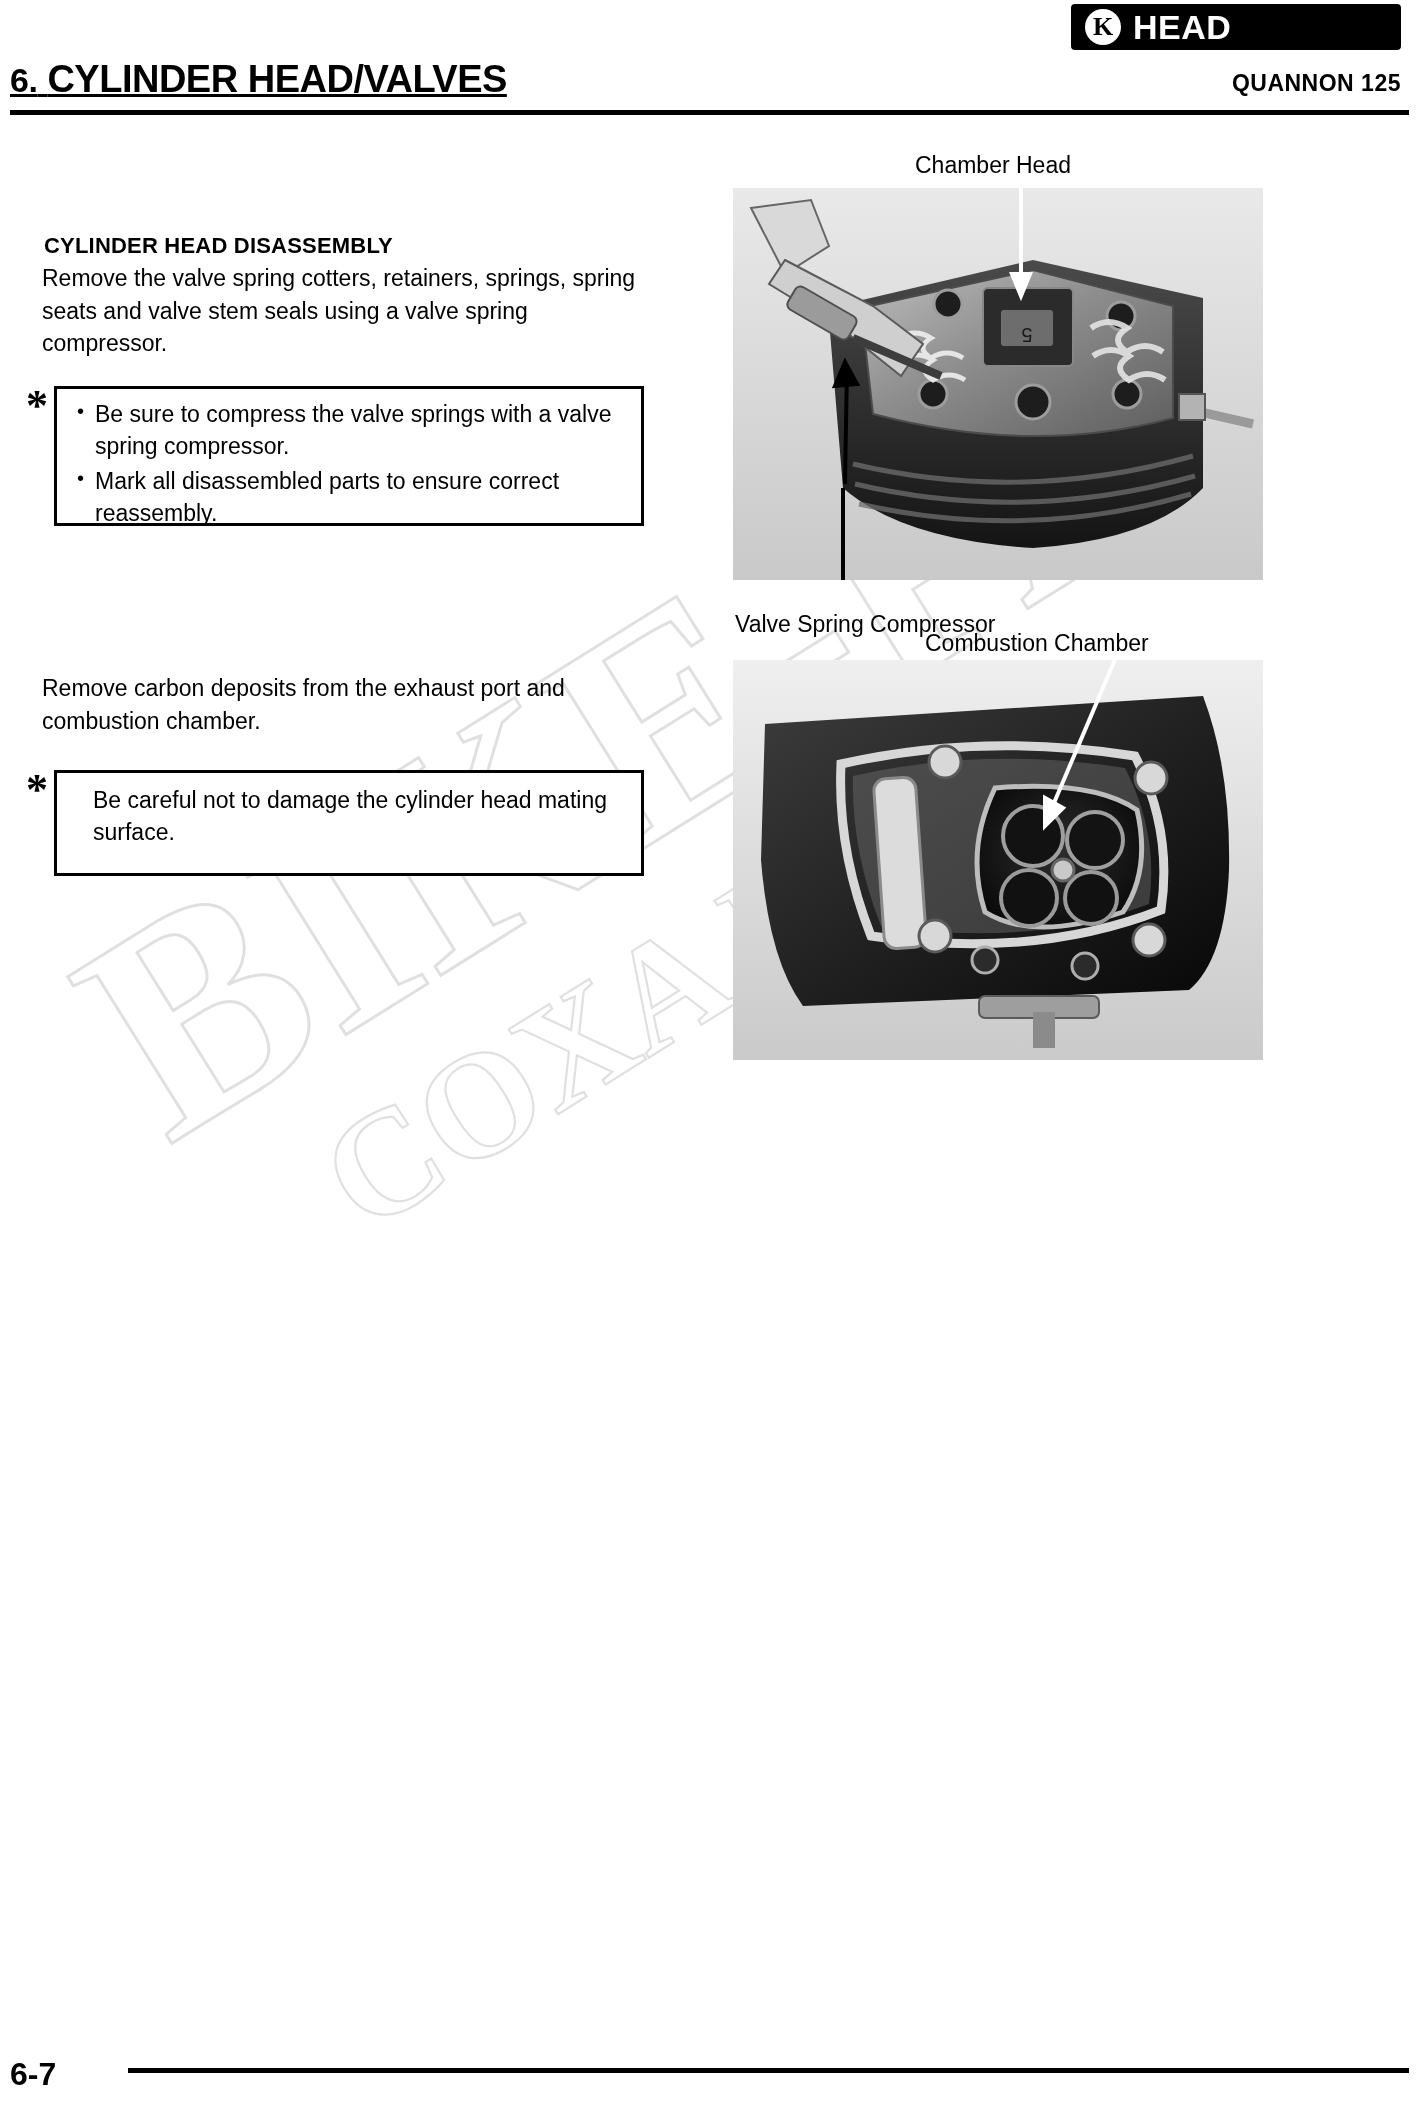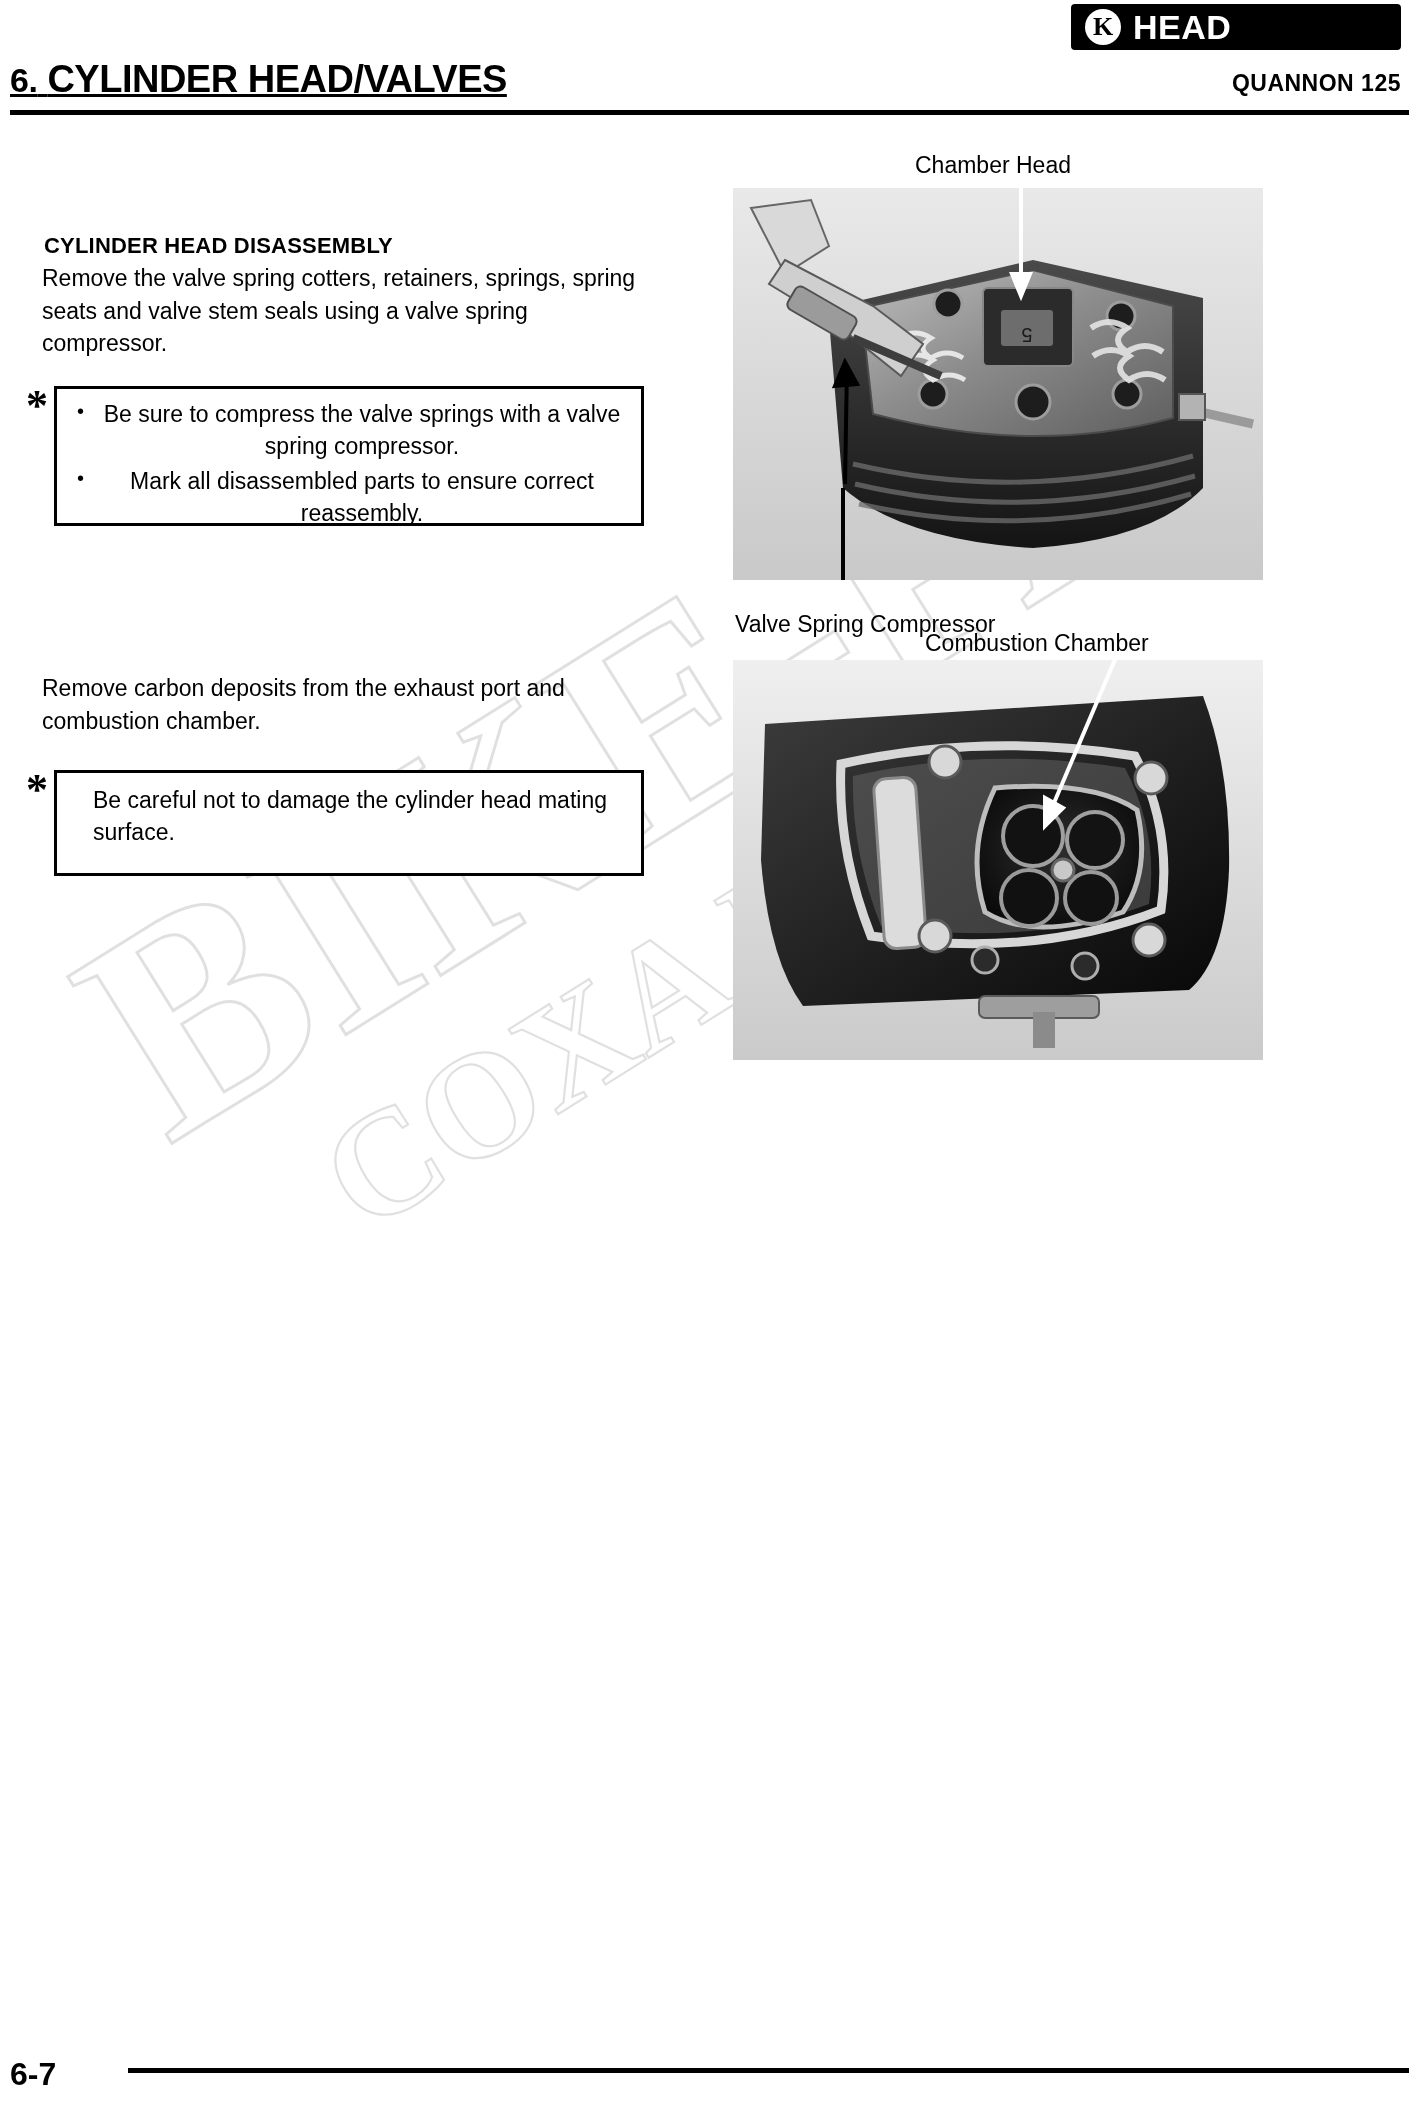--- a/index.html
+++ b/index.html
@@ -125,21 +125,20 @@
     width: 590px;
     height: 106px;
     padding: 12px 12px 10px 36px;
   }
   .note-list {
     margin: 0;
     padding: 0;
     list-style: none;
     font-size: 23px;
     line-height: 1.38;
-    text-align: center;
   }
   .note-list li {
     position: relative;
     padding-left: 20px;
     margin-bottom: 4px;
   }
   .note-list li:before {
     content: "\2022";
     position: absolute;
     left: 2px;

